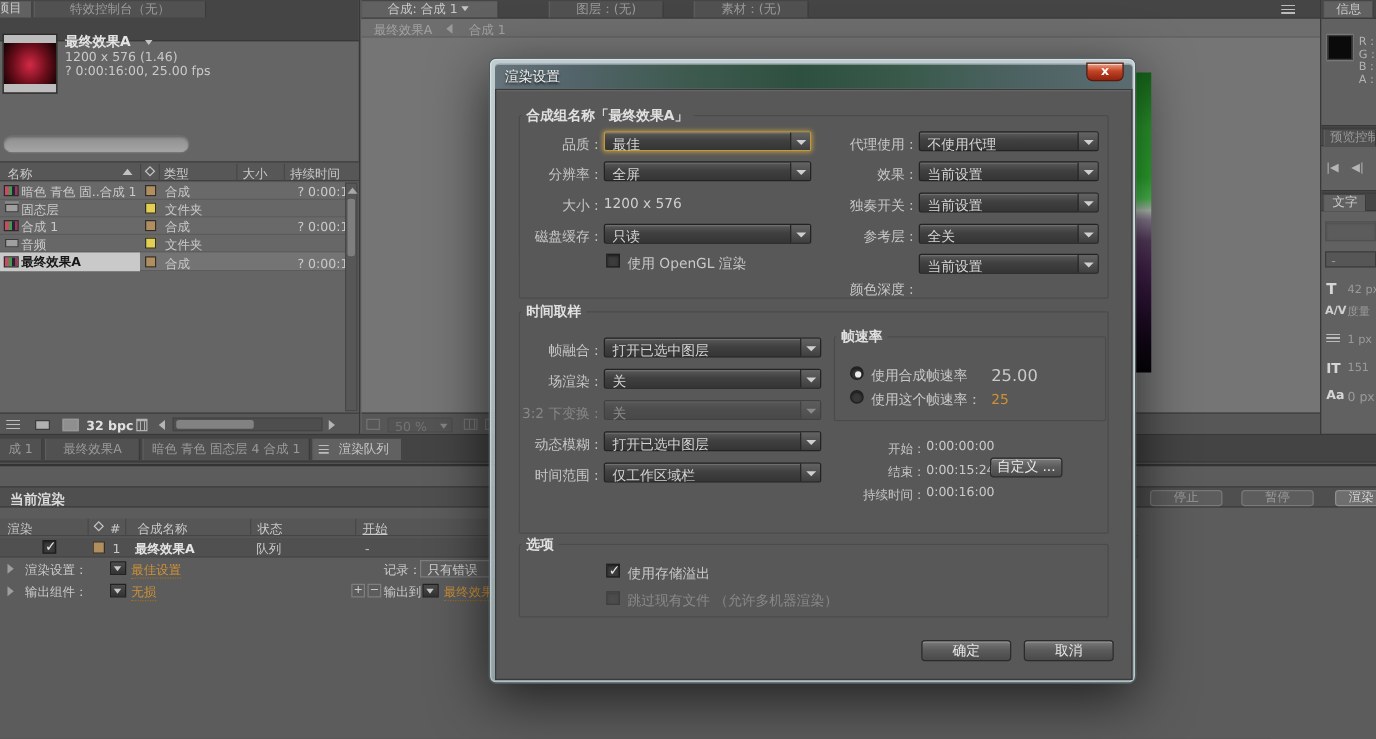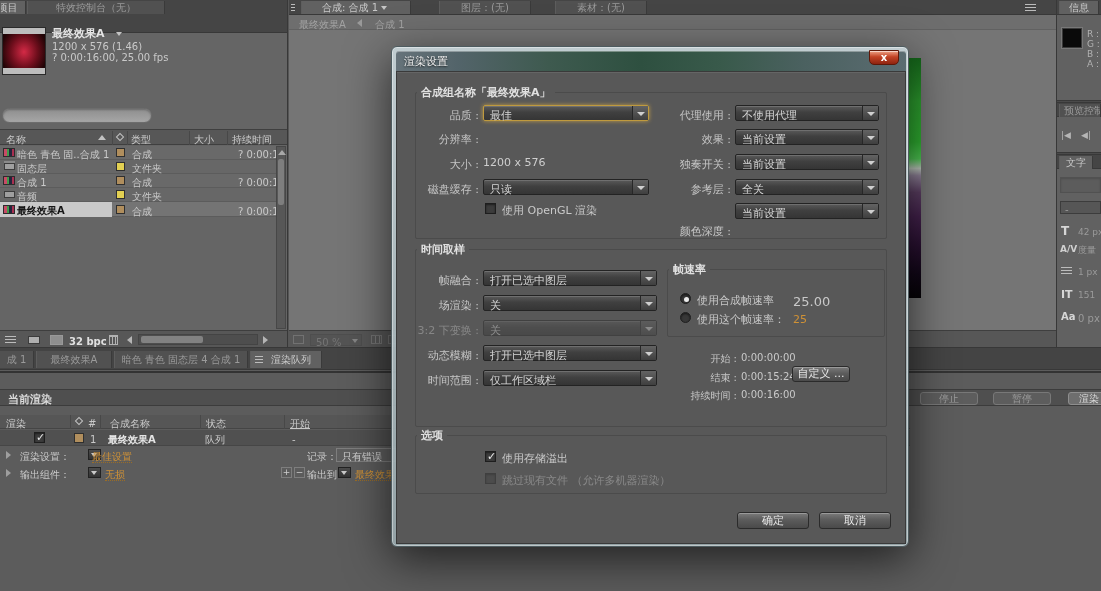--- a/index.html
+++ b/index.html
@@ -119,21 +119,21 @@
     <div style="position:absolute;left:138px;top:3px;width:120px;height:11px;background:#4e4e4e;border:1px solid #444;">
       <div style="position:absolute;left:2px;top:1px;width:62px;height:7px;background:#828282;border-radius:2px;"></div>
     </div>
     <div class="trir" style="left:263px;top:5px;"></div>
   </div>
 </div>
 
 <div class="panel" id="viewer-panel" style="left:289px;top:0;width:767px;height:347px;background:#757575;">
   <div class="tabstrip" style="left:0;top:0;width:767px;height:15px;">
     <div class="hlines" style="left:2px;top:4px;width:4px;height:8px;"></div>
-    <div class="tab on" style="left:12px;width:110px;text-align:left;padding-left:20px;">
+    <div class="tab on" style="left:0;width:110px;text-align:left;padding-left:20px;">
       <span>合成: 合成 1</span>&nbsp;<span class="tri" style="transform:translateY(-1px);"></span>
     </div>
     <div class="tab" style="left:150px;width:92px;">图层：(无)</div>
     <div class="tab" style="left:266px;width:92px;">素材：(无)</div>
     <div class="hlines" style="left:736px;top:4px;width:11px;height:8px;"></div>
   </div>
 
   <div style="position:absolute;left:0;top:15px;width:767px;height:15px;background:#6e6e6e;border-bottom:1px solid #616161;">
     <div class="txt" style="left:10px;top:4px;color:#a2a2a2;">最终效果A</div>
     <div class="tril" style="left:68px;top:4px;border-right-color:#9a9a9a;"></div>
@@ -230,21 +230,21 @@
     <div class="txt" style="left:90px;top:4px;">1</div>
     <div class="txt b" style="left:108px;top:4px;color:#e4e4e4;">最终效果A</div>
     <div class="txt" style="left:205px;top:4px;text-align:center;">队列</div>
     <div class="txt" style="left:292px;top:4px;">-</div>
   </div>
 
   <div style="position:absolute;left:0;top:100px;width:420px;height:16px;">
     <div class="twirl" style="left:6px;top:3px;"></div>
     <div class="txt" style="left:20px;top:3px;">渲染设置：</div>
     <div class="ddmini" style="left:88px;top:1px;"></div>
-    <div class="txt orange link" style="left:92px;top:3px;text-align:center;">最佳设置</div>
+    <div class="txt orange link" style="left:105px;top:3px;text-align:center;">最佳设置</div>
     <div class="txt" style="left:307px;top:3px;">记录：</div>
     <div style="position:absolute;left:336px;top:0;width:60px;height:14px;background:#5f5f5f;border:1px solid #7e7e7e;">
       <span class="txt" style="left:5px;top:2px;color:#d2d2d2;">只有错误</span>
     </div>
   </div>
 
   <div style="position:absolute;left:0;top:118px;width:420px;height:16px;">
     <div class="twirl" style="left:6px;top:3px;"></div>
     <div class="txt" style="left:20px;top:3px;">输出组件：</div>
     <div class="ddmini" style="left:88px;top:1px;"></div>
@@ -269,20 +269,24 @@
 
     <div class="grp" style="left:18px;top:20px;width:472px;height:147px;"></div>
     <div class="legend" style="left:20px;top:13px;">合成组名称「最终效果A」</div>
 
     <div class="flabel" style="left:6px;top:36px;width:76px;">品质 :</div>
     <div class="dd focus" style="left:86px;top:33px;width:166px;">
       <span class="t">最佳</span>
         <span class="a"></span>
     </div>
     <div class="flabel" style="left:6px;top:60px;width:76px;">分辨率 :</div>
+    <div class="dd" style="left:86px;top:57px;width:166px;">
+      <span class="t">全屏</span>
+        <span class="a"></span>
+    </div>
     <div class="flabel" style="left:6px;top:85px;width:76px;">大小 :</div>
     <div class="txt" style="left:86px;top:85px;font-size:11px;color:#cfcfcf;">1200 x 576</div>
     <div class="flabel" style="left:6px;top:110px;width:76px;">磁盘缓存 :</div>
     <div class="dd" style="left:86px;top:107px;width:166px;">
       <span class="t">只读</span>
         <span class="a"></span>
     </div>
     <div class="cb" style="left:88px;top:131px;"></div>
     <div class="txt" style="left:105px;top:133px;font-size:11px;">使用 OpenGL 渲染</div>
 

